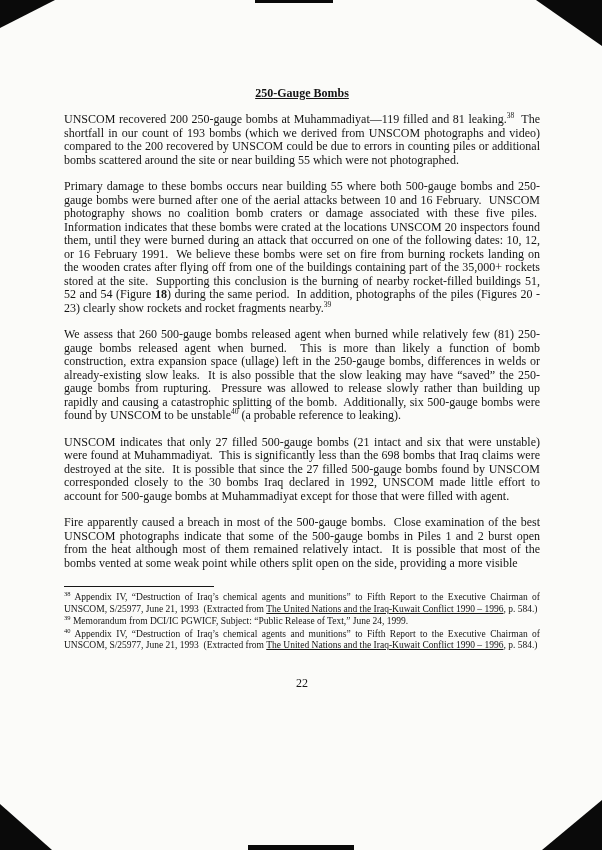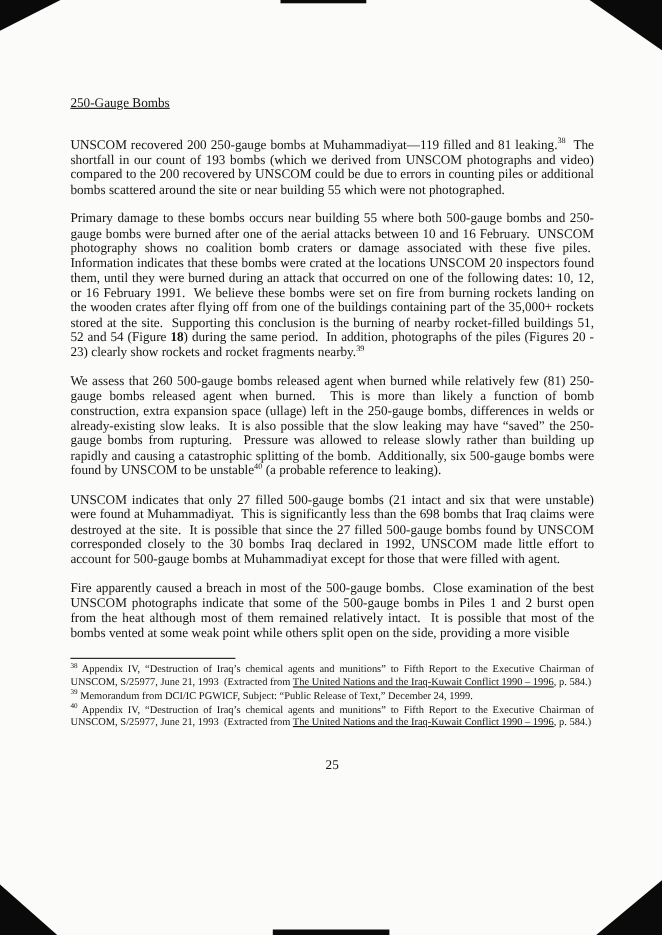--- a/index.html
+++ b/index.html
@@ -5,21 +5,21 @@
   :root { --ink:#0a0a0a; --paper:#fbfbf9; }
   * { box-sizing: border-box; }
   html, body { margin:0; padding:0; }
   body {
     width:602px; height:850px; position:relative; overflow:hidden;
     background:var(--paper);
     font-family:"Liberation Serif","DejaVu Serif",serif;
     color:#141414;
   }
   .content { position:absolute; left:64px; top:86px; width:476px; }
-  .heading { font-size:12px; font-weight:normal; text-decoration:underline; margin:0 0 24px 0; }
+  .heading { font-size:12px; font-weight:bold; text-decoration:underline; margin:0 0 12px 0;text-align:center; }
   .para { font-size:12px; line-height:13.5px; text-align:justify; margin:0 0 13px 0; }
   .subheading { font-size:12px; font-weight:bold; margin:0 0 13px 0; }
   sup { font-size:7.5px; line-height:0; vertical-align:super; }
   .u { text-decoration:underline;margin-top:15px; }
   .b { font-weight:bold; }
   .footnote-rule { width:150px; height:0; border-top:1px solid #161616; margin:16px 0 5px 0; }
   .footnote { font-size:9.5px; line-height:11.5px; text-align:justify; margin:0 0 1px 0; }
   .footnote sup { font-size:6.5px; }
   .page-number { text-align:center; font-size:12px; margin-top:24px; }
   .corner { position:absolute; width:0; height:0; }
@@ -58,23 +58,23 @@
 
   <div class="footnote-rule"></div>
 
   <p class="footnote">
     <sup>38</sup>
     <span><span>Appendix IV, “Destruction of Iraq’s chemical agents and munitions” to Fifth Report to the Executive Chairman of UNSCOM, S/25977, June 21, 1993&nbsp; (Extracted from </span><span class="u">The United Nations and the Iraq-Kuwait Conflict 1990 – 1996</span><span>, p. 584.)</span></span>
   </p>
 
   <p class="footnote">
     <sup>39</sup>
-    <span><span>Memorandum from DCI/IC PGWICF, Subject: “Public Release of Text,” December 24, 1999.</span></span>
+    <span><span>Memorandum from DCI/IC PGWICF, Subject: “Public Release of Text,” June 24, 1999.</span></span>
   </p>
 
   <p class="footnote">
     <sup>40</sup>
     <span><span>Appendix IV, “Destruction of Iraq’s chemical agents and munitions” to Fifth Report to the Executive Chairman of UNSCOM, S/25977, June 21, 1993&nbsp; (Extracted from </span><span class="u">The United Nations and the Iraq-Kuwait Conflict 1990 – 1996</span><span>, p. 584.)</span></span>
   </p>
 
-  <div class="page-number">25</div>
+  <div class="page-number">22</div>
 
 </div>
 
 </body></html>

